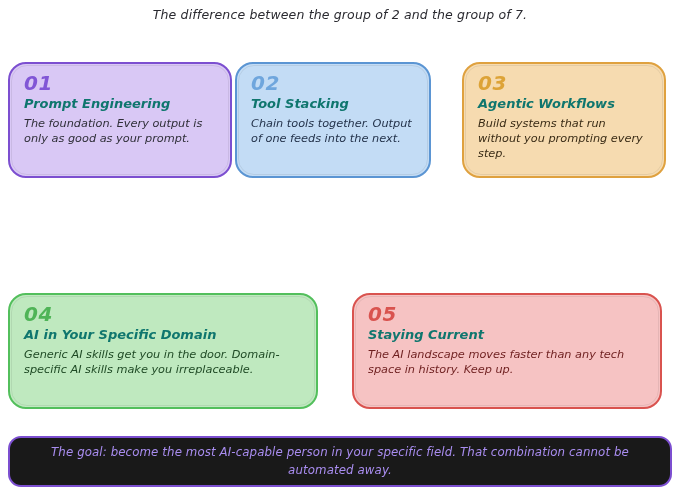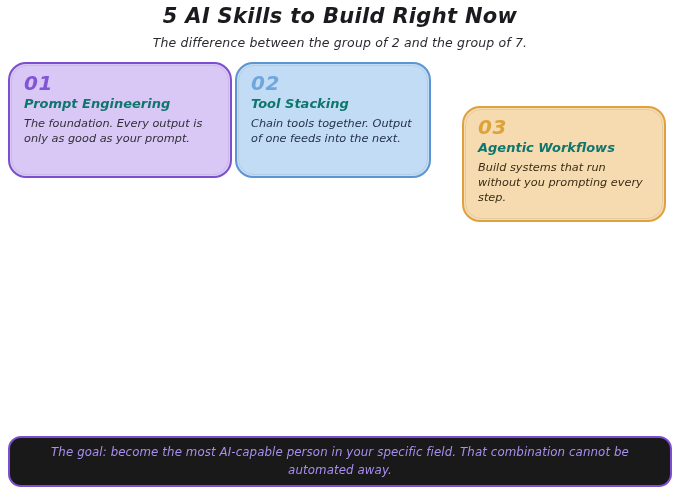--- a/index.html
+++ b/index.html
@@ -96,21 +96,21 @@
 
   
   .card.purple { background: #d9c8f5; border-color: #7c4fd0; }
   .card.purple .card-num  { color: #8156d6; }
   .card.purple .card-body { color: #2f2f38; }
 
   .card.blue   { background: #c3dcf5; border-color: #5b95d3; }
   .card.blue .card-num  { color: #6fa6dd; }
   .card.blue .card-body { color: #23324a; }
 
-  .card.orange { background: #f6dbb0; border-color: #dfa13f; margin-top: 44px; }
+  .card.orange { background: #f6dbb0; border-color: #dfa13f; }
   .card.orange .card-num  { color: #dda337; }
   .card.orange .card-body { color: #3a2c16; }
 
   .card.green  { background: #bfe9bf; border-color: #53bf5c; }
   .card.green .card-num  { color: #4fb457; }
   .card.green .card-body { color: #1f4a25; }
 
   .card.red    { background: #f6c3c3; border-color: #d9534f; }
   .card.red .card-num  { color: #d9534f; }
   .card.red .card-body { color: #6e1f1f; }
@@ -148,21 +148,20 @@
     color: #a98df0;
     letter-spacing: 0.1px;
   }
 </style>
 </head>
 <body>
 
 <div id="board">
 
   <div class="header">
-    <h1 class="page-title">5 AI Skills to Build Right Now</h1>
     <p class="page-subtitle">The difference between the group of 2 and the group of 7.</p>
   </div>
 
   <div class="card purple" id="card-01">
     <p class="card-num">01</p>
     <p class="card-title">Prompt Engineering</p>
     <p class="card-body">The foundation. Every output is only as good as your prompt.</p>
   </div>
 
   <div class="card blue" id="card-02">
@@ -170,19 +169,29 @@
     <p class="card-title">Tool Stacking</p>
     <p class="card-body">Chain tools together. Output of one feeds into the next.</p>
   </div>
 
   <div class="card orange" id="card-03">
     <p class="card-num">03</p>
     <p class="card-title">Agentic Workflows</p>
     <p class="card-body">Build systems that run without you prompting every step.</p>
   </div>
 
+  <div class="card green" id="card-04">
+    <p class="card-num">04</p>
+    <p class="card-title">AI in Your Specific Domain</p>
+    <p class="card-body">Generic AI skills get you in the door. Domain-specific AI skills make you irreplaceable.</p>
+  </div>
 
+  <div class="card red" id="card-05">
+    <p class="card-num">05</p>
+    <p class="card-title">Staying Current</p>
+    <p class="card-body">The AI landscape moves faster than any tech space in history. Keep up.</p>
+  </div>
 
   <div class="footer-banner">
     <p class="footer-text">The goal: become the most AI-capable person in your specific field. That combination cannot be automated away.</p>
   </div>
 
 </div>
 
 </body></html>

